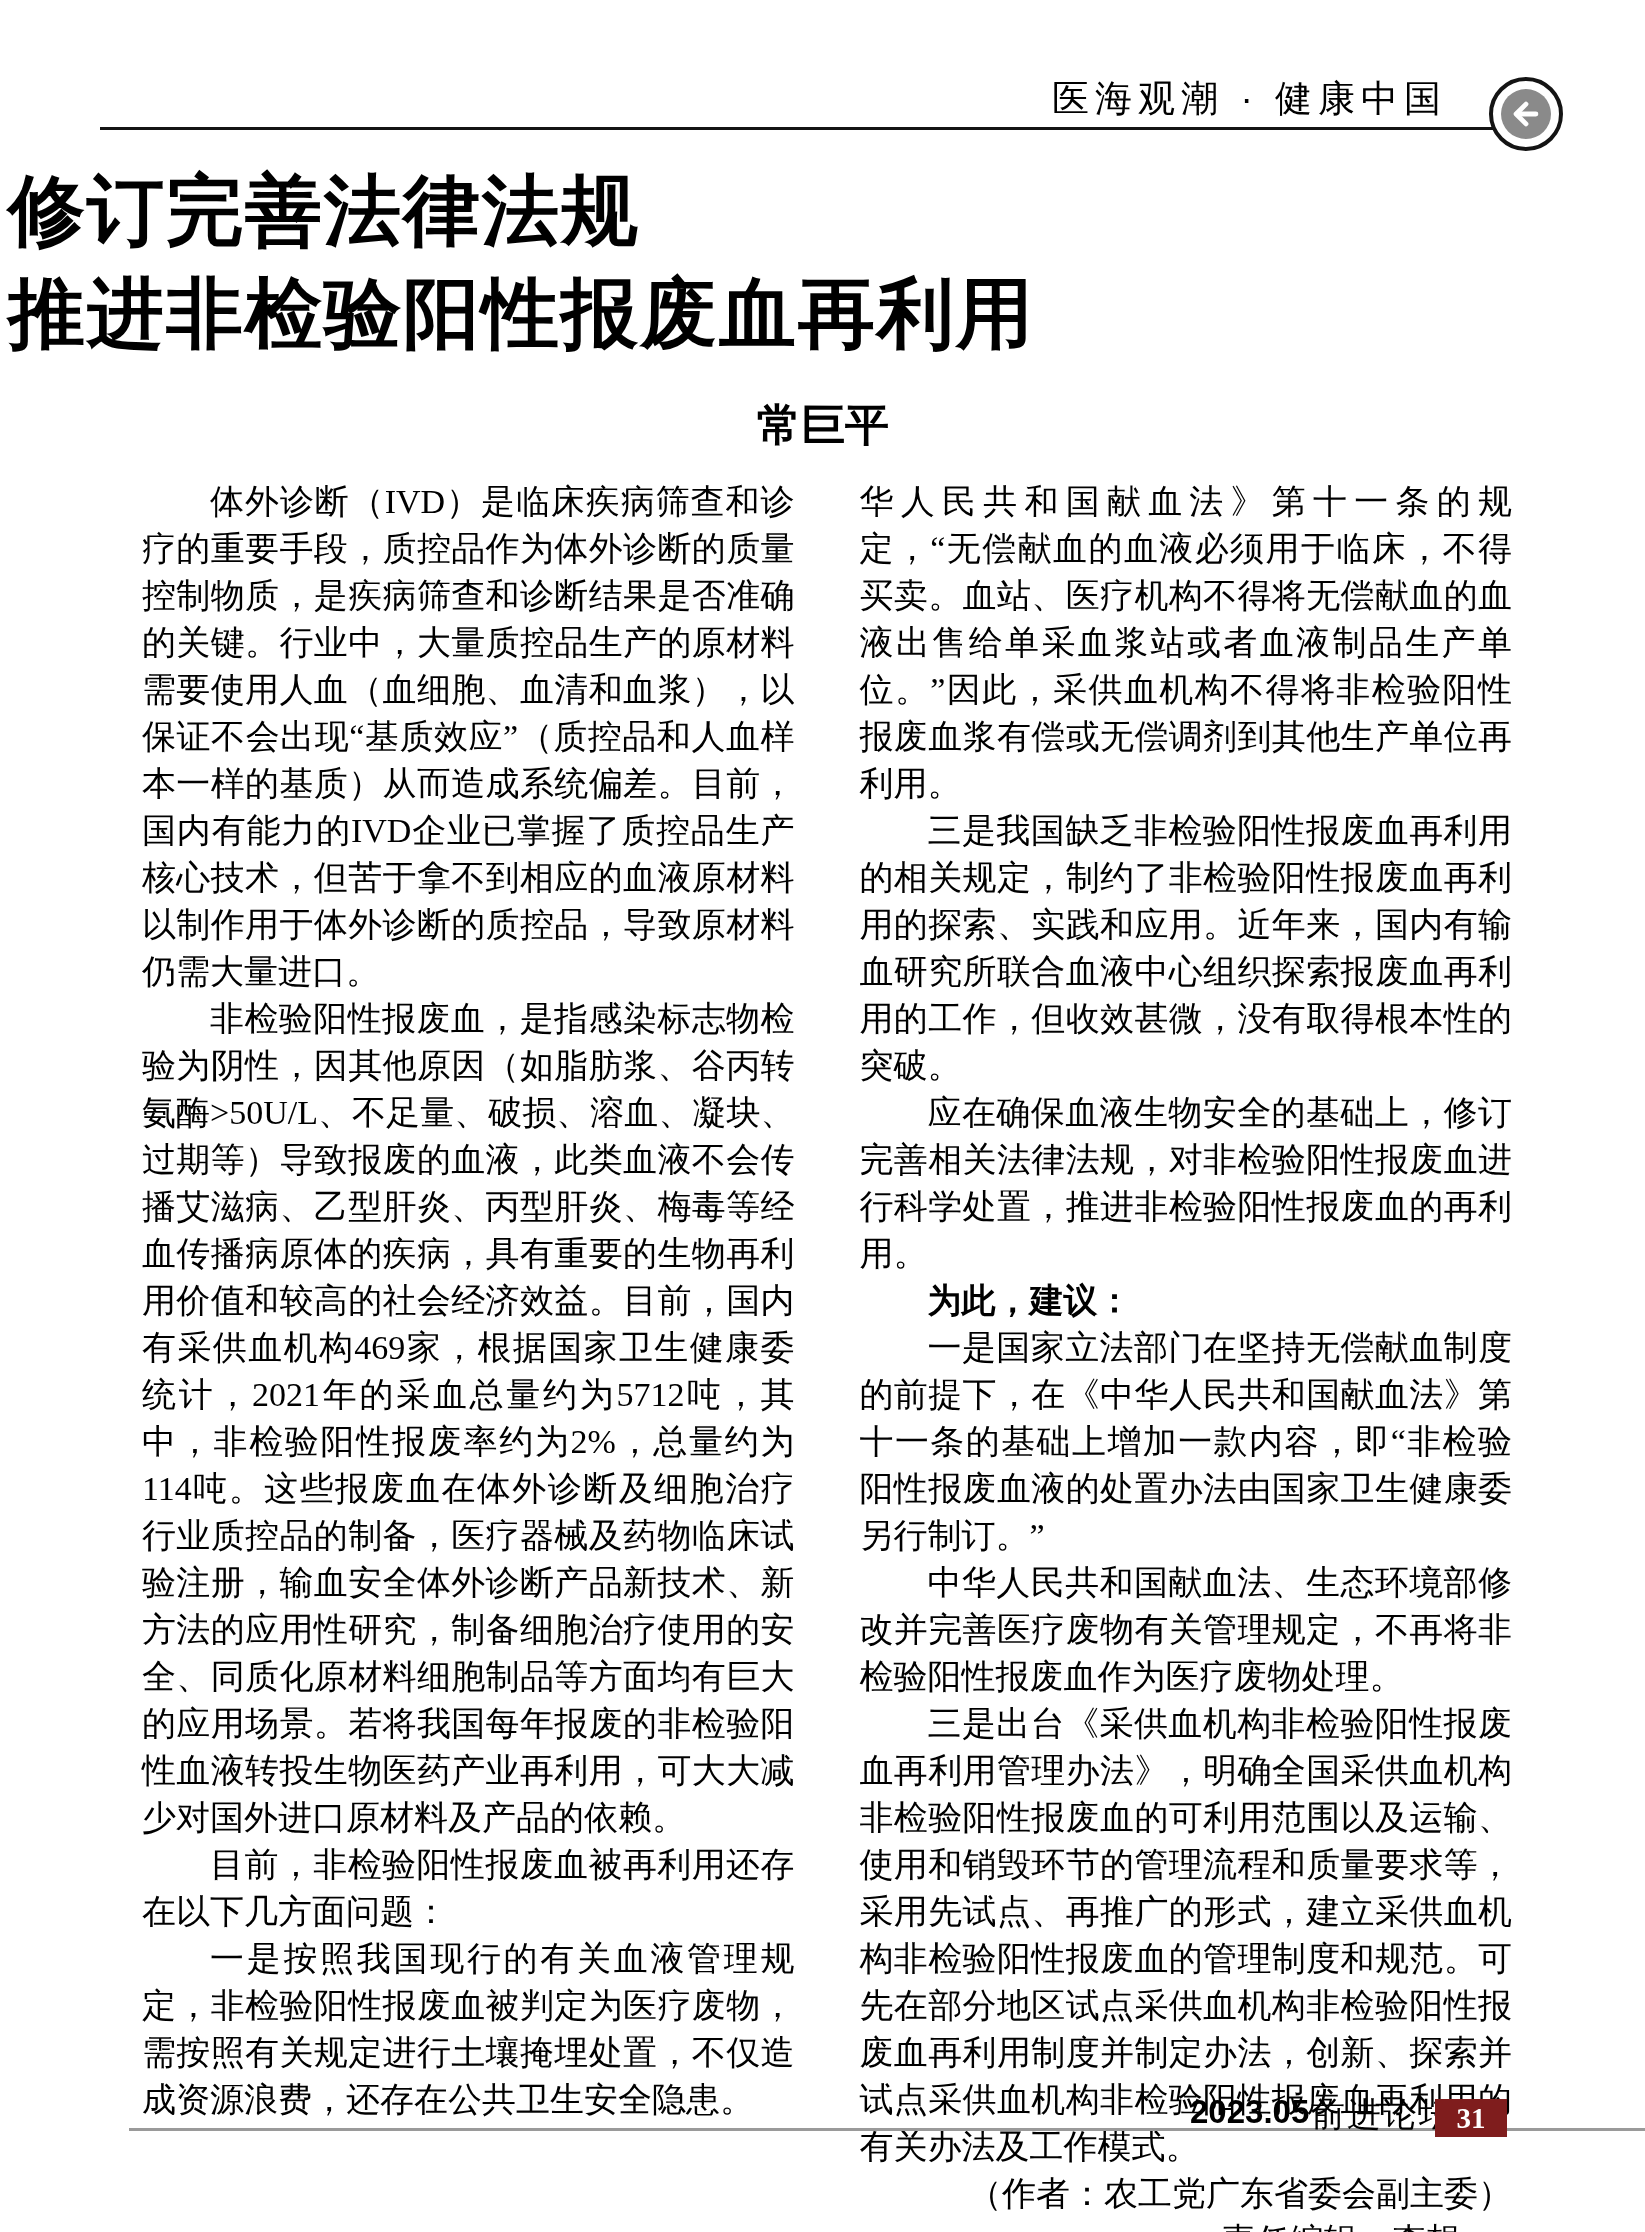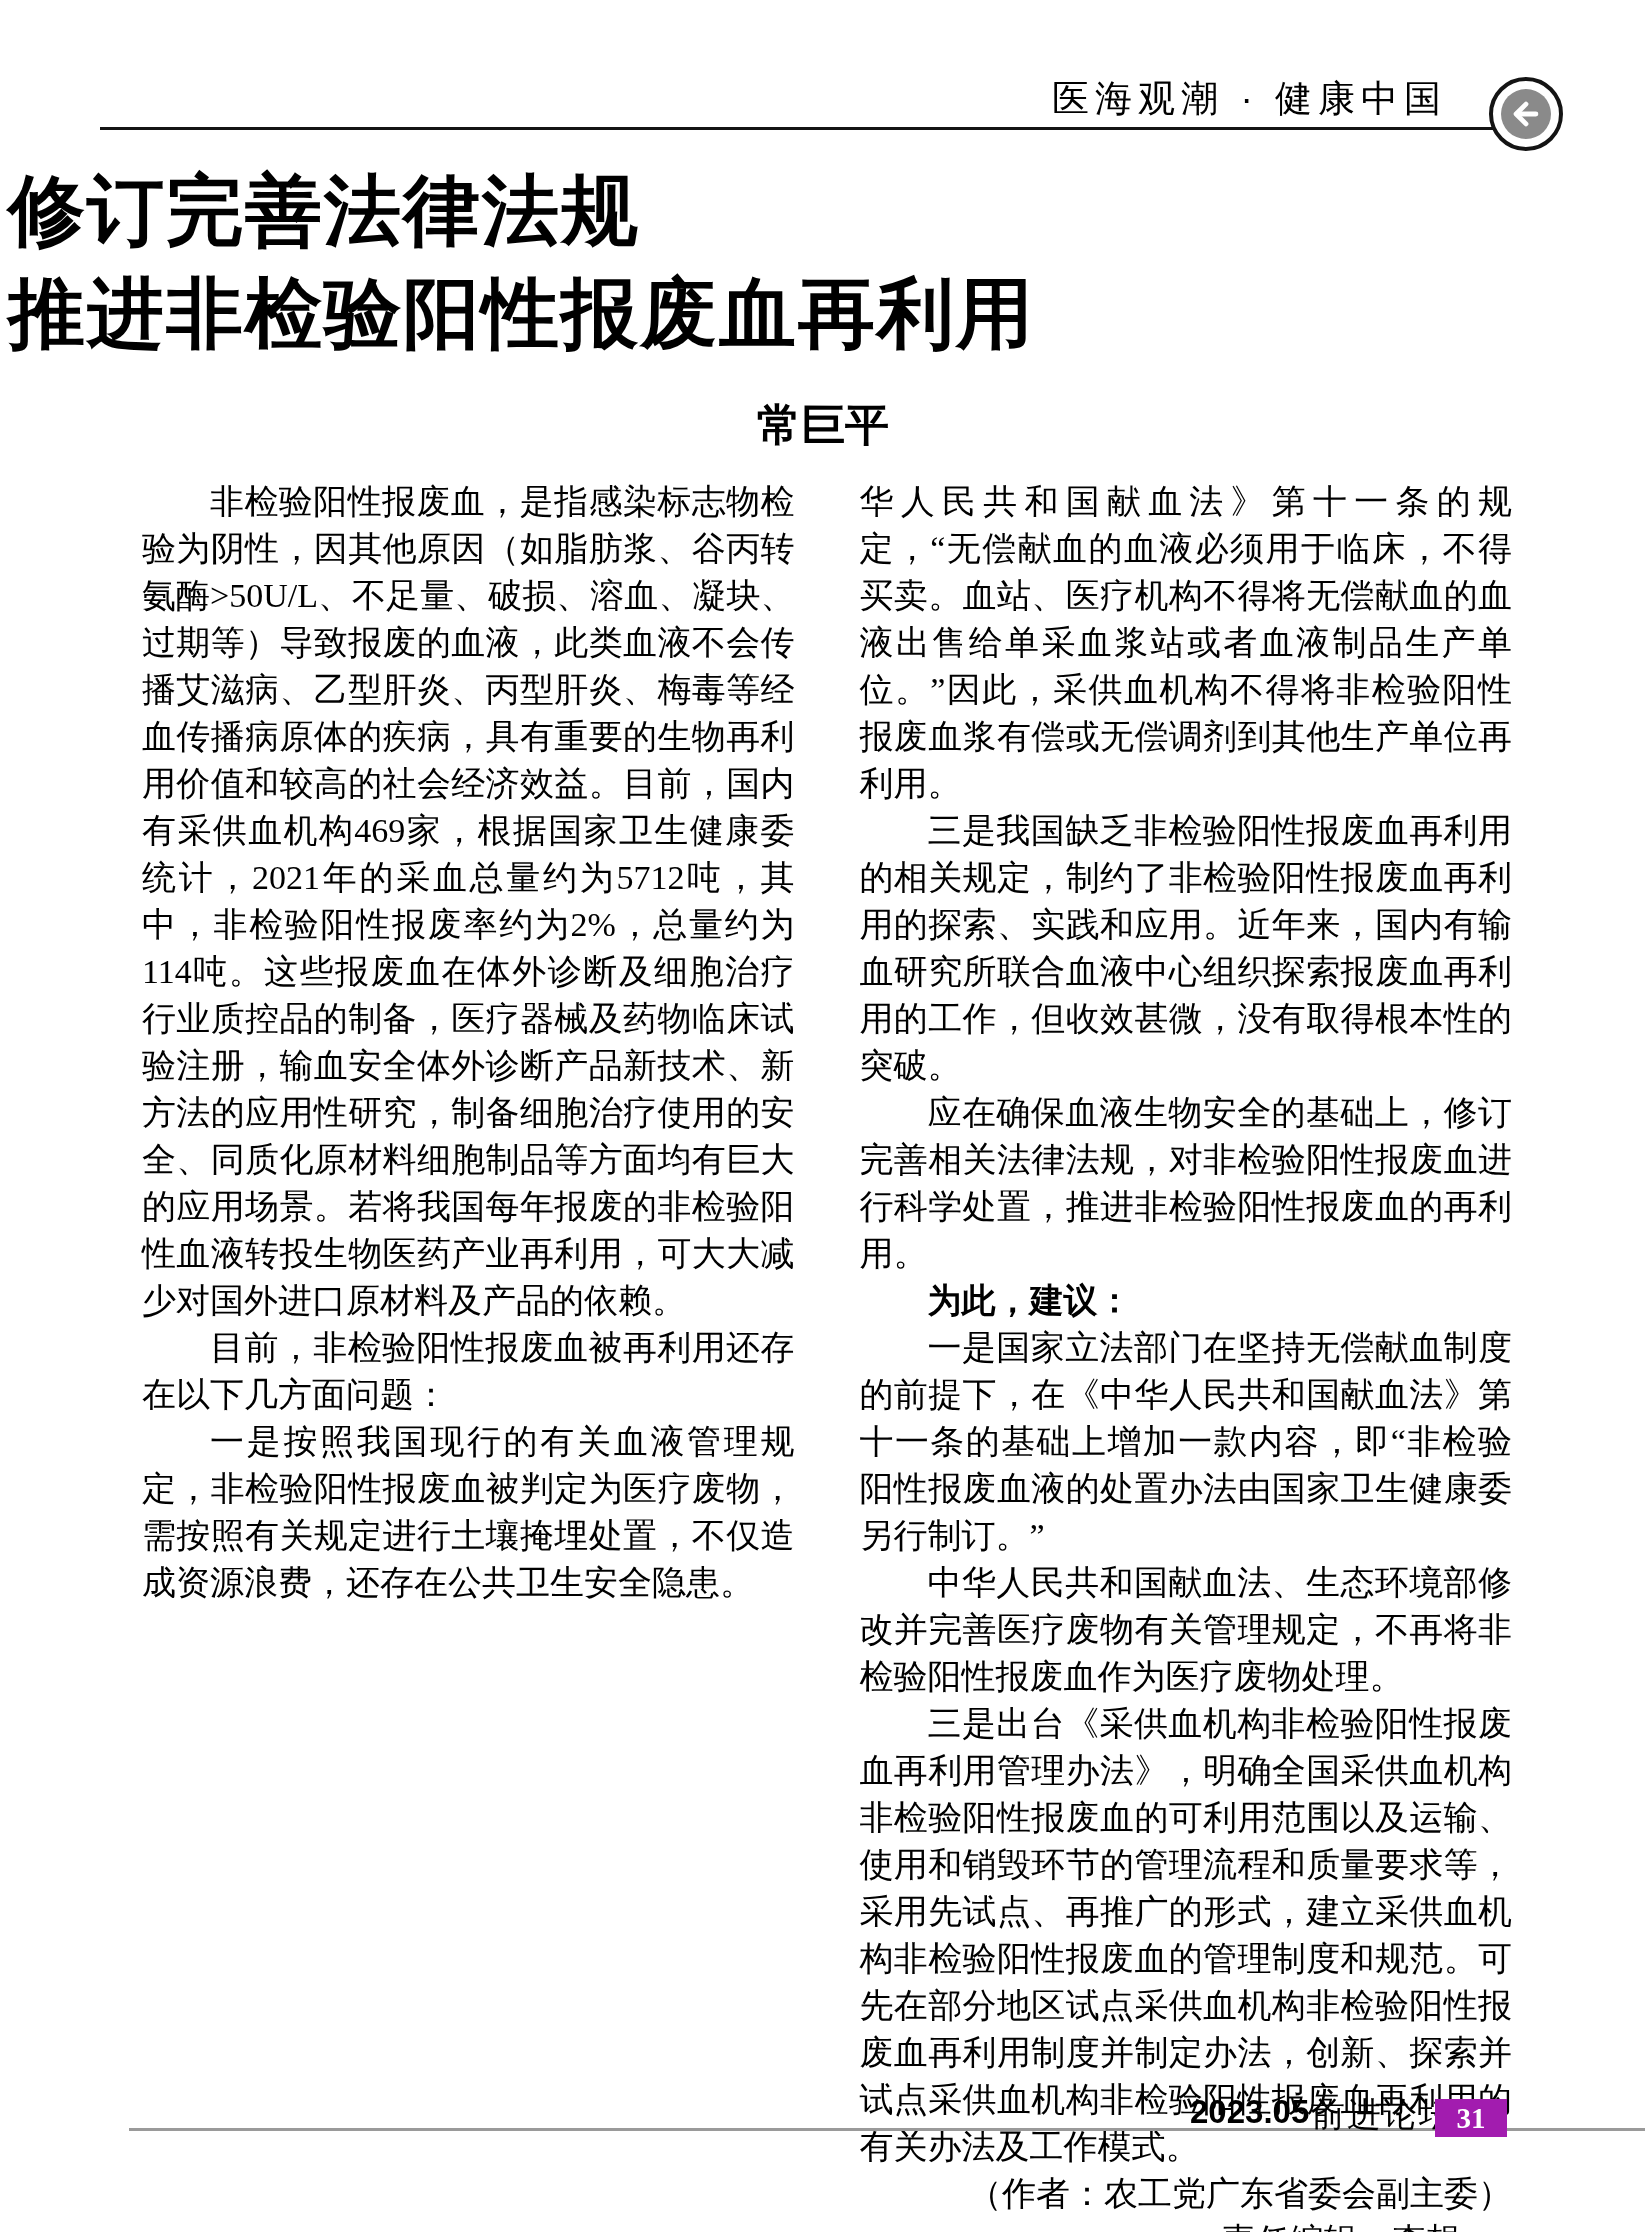--- a/index.html
+++ b/index.html
@@ -81,21 +81,21 @@
     font-family: "Liberation Sans", "DejaVu Sans", sans-serif;
     font-weight: bold; font-size: 33px;
   }
   .footer-journal {
     position: absolute; top: 2092px; left: 1311px;
     font-size: 34px; letter-spacing: 2px;
   }
   .footer-pagebox {
     position: absolute; top: 2099px; left: 1435px;
     width: 72px; height: 38px;
-    background: #a21caf; color: #ffffff;
+    background: #7f1d1d; color: #ffffff;
     text-align: center; line-height: 38px;
     font-weight: bold; font-size: 29px;
   }
 </style>
 </head>
 <body>
 
 <div class="page">
 
   <div class="header-label">医海观潮 · 健康中国</div>
@@ -110,20 +110,21 @@
   </div>
 
   <div class="title">
     <div>修订完善法律法规</div>
     <div>推进非检验阳性报废血再利用</div>
   </div>
   <div class="author">常巨平</div>
 
   <div class="columns">
     <div class="col">
+      <p>体外诊断（IVD）是临床疾病筛查和诊疗的重要手段，质控品作为体外诊断的质量控制物质，是疾病筛查和诊断结果是否准确的关键。行业中，大量质控品生产的原材料需要使用人血（血细胞、血清和血浆），以保证不会出现“基质效应”（质控品和人血样本一样的基质）从而造成系统偏差。目前，国内有能力的IVD企业已掌握了质控品生产核心技术，但苦于拿不到相应的血液原材料以制作用于体外诊断的质控品，导致原材料仍需大量进口。</p>
       <p>非检验阳性报废血，是指感染标志物检验为阴性，因其他原因（如脂肪浆、谷丙转氨酶&gt;50U/L、不足量、破损、溶血、凝块、过期等）导致报废的血液，此类血液不会传播艾滋病、乙型肝炎、丙型肝炎、梅毒等经血传播病原体的疾病，具有重要的生物再利用价值和较高的社会经济效益。目前，国内有采供血机构469家，根据国家卫生健康委统计，2021年的采血总量约为5712吨，其中，非检验阳性报废率约为2%，总量约为114吨。这些报废血在体外诊断及细胞治疗行业质控品的制备，医疗器械及药物临床试验注册，输血安全体外诊断产品新技术、新方法的应用性研究，制备细胞治疗使用的安全、同质化原材料细胞制品等方面均有巨大的应用场景。若将我国每年报废的非检验阳性血液转投生物医药产业再利用，可大大减少对国外进口原材料及产品的依赖。</p>
       <p>目前，非检验阳性报废血被再利用还存在以下几方面问题：</p>
       <p>一是按照我国现行的有关血液管理规定，非检验阳性报废血被判定为医疗废物，需按照有关规定进行土壤掩埋处置，不仅造成资源浪费，还存在公共卫生安全隐患。</p>
     </div>
     <div class="col">
       <p class="noindent">华人民共和国献血法》第十一条的规定，“无偿献血的血液必须用于临床，不得买卖。血站、医疗机构不得将无偿献血的血液出售给单采血浆站或者血液制品生产单位。”因此，采供血机构不得将非检验阳性报废血浆有偿或无偿调剂到其他生产单位再利用。</p>
       <p>三是我国缺乏非检验阳性报废血再利用的相关规定，制约了非检验阳性报废血再利用的探索、实践和应用。近年来，国内有输血研究所联合血液中心组织探索报废血再利用的工作，但收效甚微，没有取得根本性的突破。</p>
       <p>应在确保血液生物安全的基础上，修订完善相关法律法规，对非检验阳性报废血进行科学处置，推进非检验阳性报废血的再利用。</p>
       <p class="bold">为此，建议：</p>
       <p>一是国家立法部门在坚持无偿献血制度的前提下，在《中华人民共和国献血法》第十一条的基础上增加一款内容，即“非检验阳性报废血液的处置办法由国家卫生健康委另行制订。”</p>

